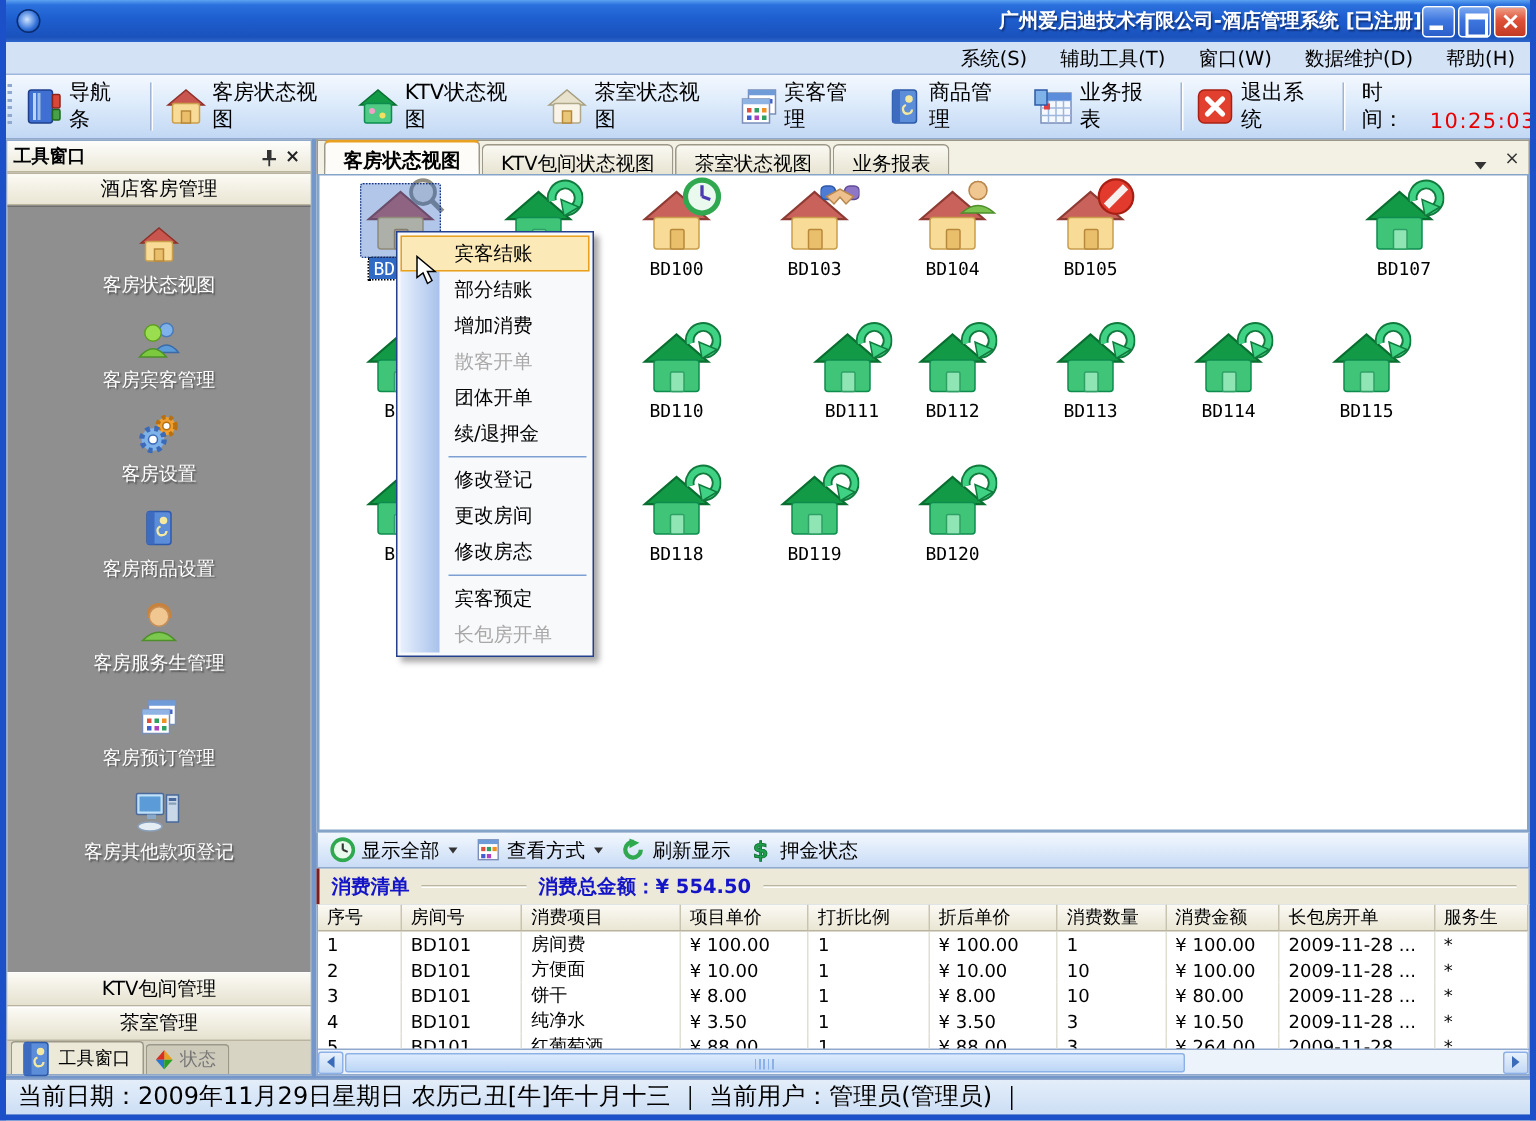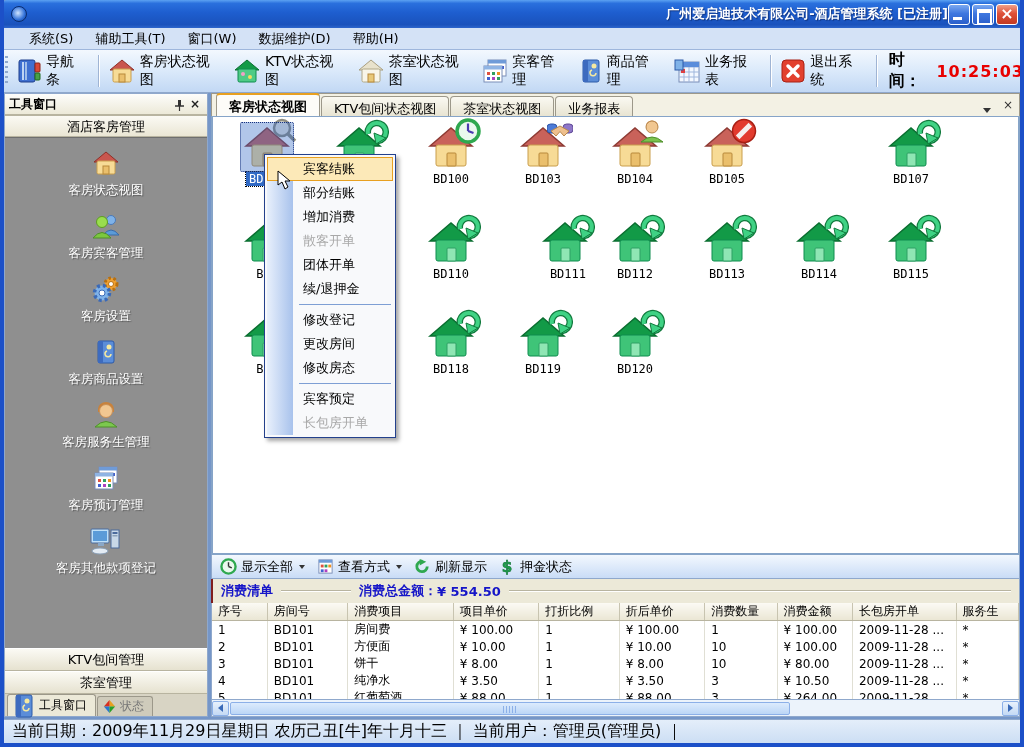--- a/index.html
+++ b/index.html
@@ -16,32 +16,32 @@
   .title-text { font-size:13px; font-weight:bold; text-shadow:1px 1px 1px #10337E; flex:1;text-align:right; }
   .winbtns { display:flex; gap:2px; }
   .wbtn { width:22px; height:21px; border-radius:3px; border:1px solid #fff;
     background:linear-gradient(180deg,#7BA8F0,#3E77DF 45%,#2B5FCB); position:relative; }
   .wbtn.close { background:linear-gradient(180deg,#F0A088,#DE5038 45%,#C23A22); }
   .wbtn.min::after { content:""; position:absolute; left:4px; bottom:4px; width:9px; height:3px; background:#fff; }
   .wbtn.max::after { content:""; position:absolute; left:4px; top:4px; width:11px; height:10px; border:2px solid #fff; border-top-width:4px; }
   .wbtn.close::after { content:"×"; position:absolute; left:0; top:-1px; width:100%; text-align:center; color:#fff; font-size:16px; font-weight:bold; }
   
   .menubar { position:absolute; left:-4px; top:28px; width:1024px; height:22px; background:#D4E2F6;
-    border-bottom:1px solid #9EB6DC; display:flex; align-items:center; padding-left:21px; }
+    border-bottom:1px solid #9EB6DC; display:flex; align-items:center; padding-left:21px;justify-content:flex-end; }
   .menu-item { font-size:13px; color:#000; padding:2px 14px 2px 8px; }
   
   .toolbar { position:absolute; left:-4px; top:50px; width:1024px; height:43px;
     background:linear-gradient(180deg,#F3F8FE 0%,#DDEBFB 45%,#C2D8F4 100%);
     border-bottom:1px solid #8FA8CC; display:flex; align-items:center; }
   .grip { width:8px; height:30px; margin:0 3px 0 5px;
     background:repeating-linear-gradient(180deg,#8FA8CC 0 2px,transparent 2px 5px); width:3px; }
   .tbtn { display:flex; align-items:center; gap:4px; padding:3px 8px 3px 5px; font-size:14px; color:#000; border-radius:3px; }
   .tbtn svg { display:block; }
   .tb-sep { width:1px; height:32px; background:#9FB4D4; margin:0 4px; box-shadow:1px 0 0 #fff; }
-  .time-box { display:flex; align-items:center; font-size:16px; font-weight:bold; padding-left:8px; }
+  .time-box { display:flex; align-items:flex-end; font-size:14px; font-weight:normal; padding-left:8px; }
   .time-val { color:#E80000; margin-left:4px; letter-spacing:1px; }
   
   .main { position:absolute; left:0; top:93px; width:1016px; height:624px; background:#7596C8; }
   
   .sidebar { position:absolute; left:0; top:0; width:204px; height:624px; background:#ECE9D8; border:1px solid #8FA8CC; display:flex; flex-direction:column; }
   .sb-header { height:21px; background:linear-gradient(180deg,#FDFDFB,#ECE9D8); border-bottom:1px solid #B8B4A0;
     display:flex; align-items:center; font-size:12px; font-weight:bold; padding:0 4px; color:#000; }
   .sb-header .sp { flex:1; }
   .sb-hico { width:16px; height:14px; text-align:center; font-size:12px; font-weight:bold; color:#222; }
   .sb-group-hd { height:22px; background:linear-gradient(180deg,#FBFAF4,#EAE6D4); border:1px solid #B8B4A0; border-left:0; border-right:0;
@@ -459,21 +459,21 @@
               <div class="room-icon"><svg width="48" height="44" viewBox="0 0 48 44">
                   <polygon points="3,21 24,3 45,21" fill="#C9625A" stroke="#8E3B34" stroke-width="1.5"></polygon>
                   <rect x="9" y="20" width="30" height="21" rx="2" fill="#F7DB96" stroke="#C99E4C"></rect>
                   <rect x="20" y="28" width="9" height="13" rx="1" fill="#EABF6C" stroke="#B8893B"></rect>
                 </svg><span class="badge"><svg width="26" height="26" viewBox="0 0 26 26">
                     <circle cx="13" cy="13" r="11.5" fill="#E23B2E" stroke="#A81F14" stroke-width="1.5"></circle>
                     <rect x="4" y="10.5" width="18" height="5" fill="#F6F0EE" transform="rotate(-45 13 13)"></rect>
                   </svg></span></div>
               <div class="room-label">BD105</div>
             </div>
-            <div class="room" style="grid-area: 1 / 8;">
+            <div class="room" style="grid-area: 1 / 8; align-items: flex-end;">
               <div class="room-icon"><svg width="48" height="44" viewBox="0 0 48 44">
                   <polygon points="3,21 24,3 45,21" fill="#129A47" stroke="#0A6E30" stroke-width="1.5"></polygon>
                   <rect x="9" y="20" width="30" height="21" rx="2" fill="#3FC478" stroke="#0E8C4E"></rect>
                   <rect x="20" y="28" width="9" height="13" rx="1" fill="#8FE6B4" stroke="#2FA065"></rect>
                 </svg><span class="badge"><svg width="26" height="26" viewBox="0 0 26 26">
                     <path d="M5,16 A9,9 0 1 1 14,23" fill="none" stroke="#117A3D" stroke-width="6.5"></path>
                     <path d="M5,16 A9,9 0 1 1 14,23" fill="none" stroke="#3FD284" stroke-width="4"></path>
                     <polygon points="13,26 23,20 11,15" fill="#3FD284" stroke="#117A3D" stroke-width="1"></polygon>
                   </svg></span></div>
               <div class="room-label">BD107</div>

